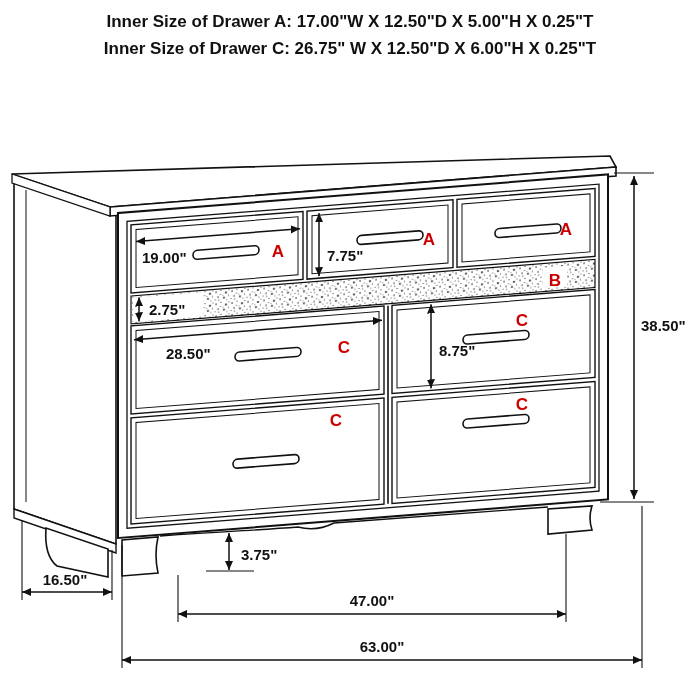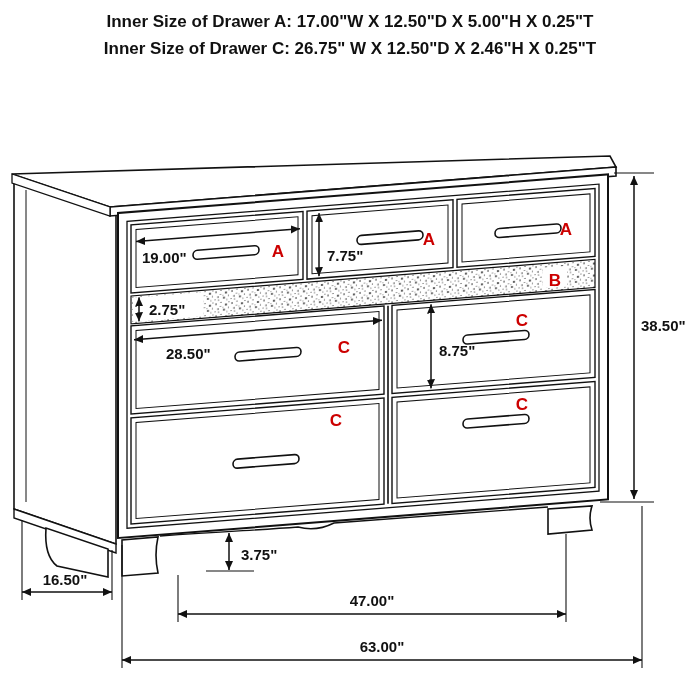--- a/index.html
+++ b/index.html
@@ -15,21 +15,21 @@
   .dimtxt{font-family:"Liberation Sans",sans-serif;font-weight:bold;font-size:15px;fill:#111;}
   .lettxt{font-family:"Liberation Sans",sans-serif;font-weight:bold;font-size:17px;fill:#cc0000;}
 </style>
 </head>
 <body>
 
 <div id="stage">
 
   <div id="header">
     <div>Inner Size of Drawer A: 17.00"W X 12.50"D X 5.00"H X 0.25"T</div>
-    <div>Inner Size of Drawer C: 26.75" W X 12.50"D X 2.46"H X 0.25"T</div>
+    <div>Inner Size of Drawer C: 26.75" W X 12.50"D X 6.00"H X 0.25"T</div>
   </div>
 
   <svg width="700" height="700" viewBox="0 0 700 700">
     <defs>
       <marker id="ah" markerWidth="11" markerHeight="9" refX="9" refY="4" orient="auto-start-reverse" markerUnits="userSpaceOnUse">
         <path d="M0,0 L9,4 L0,8 Z" fill="#111"></path>
       </marker>
       <pattern id="sparkle" x="0" y="0" width="16" height="12" patternUnits="userSpaceOnUse">
         <circle cx="2" cy="3" r="0.8" fill="#1a1a1a"></circle>
         <circle cx="7" cy="1.5" r="0.6" fill="#1a1a1a"></circle>

